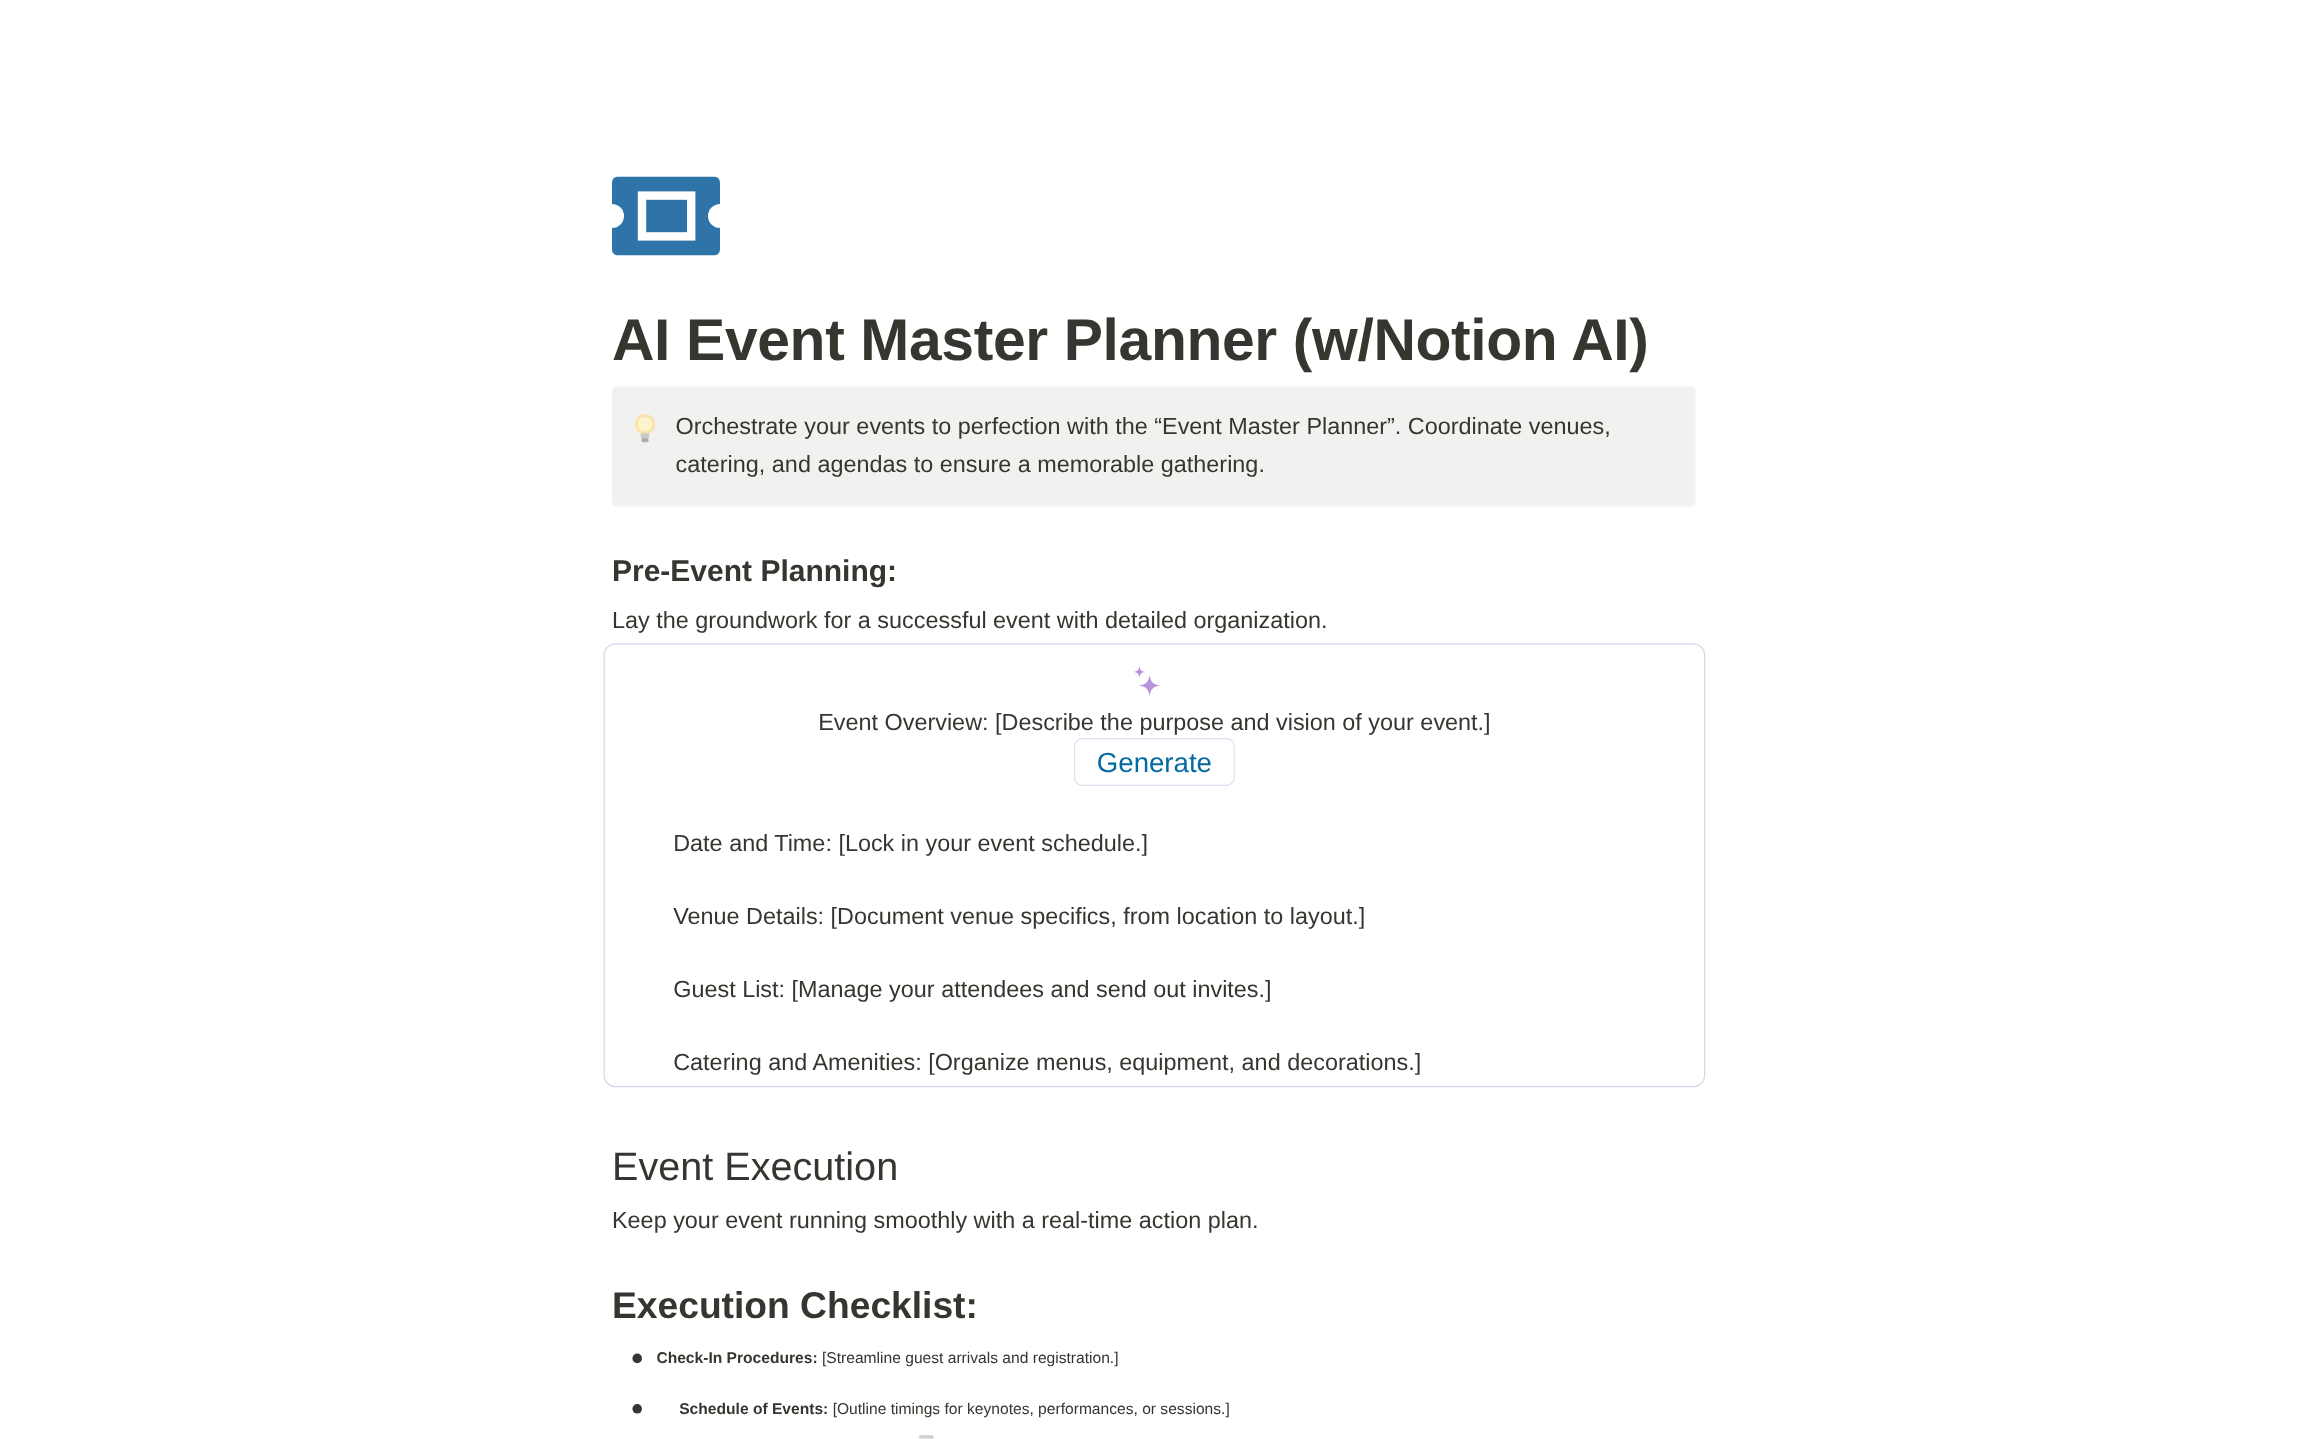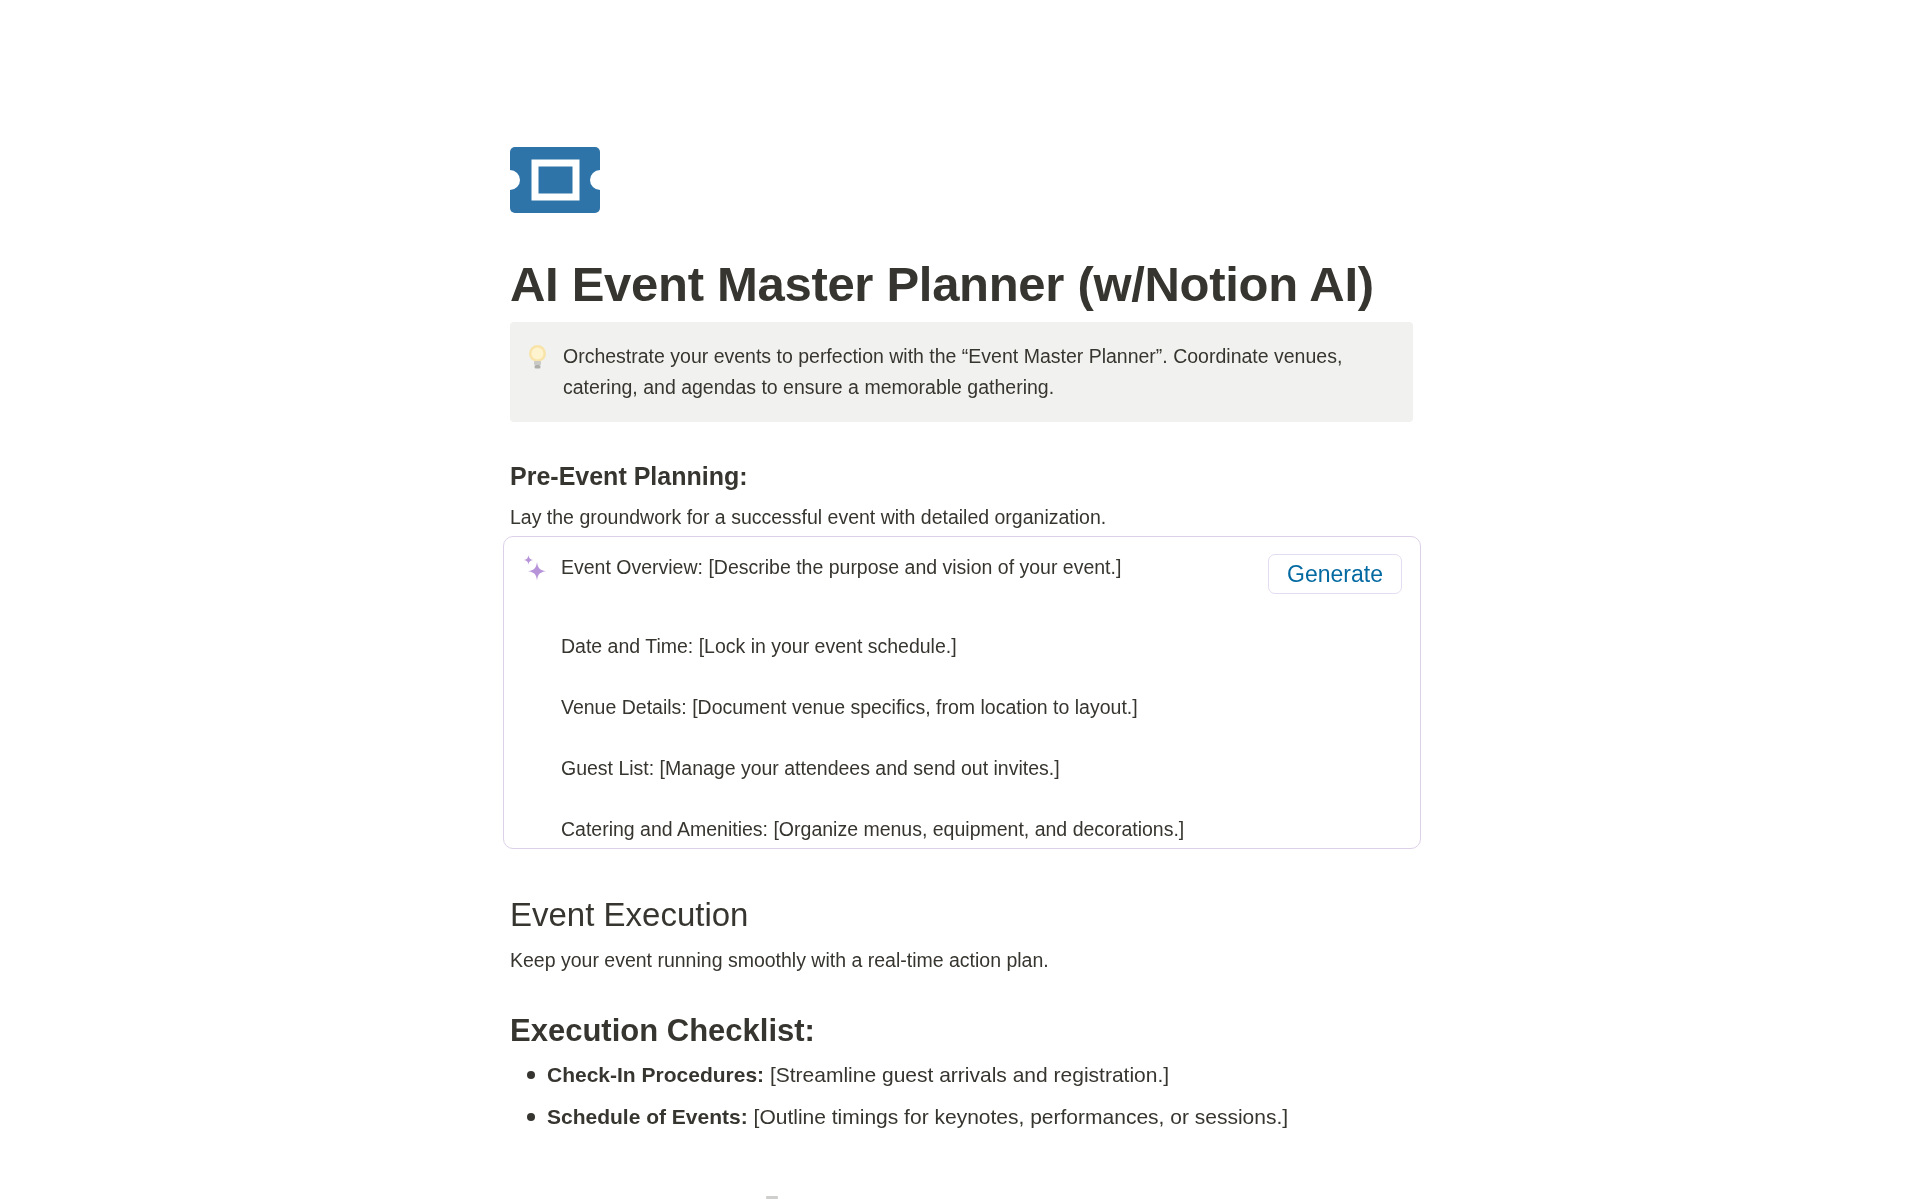--- a/index.html
+++ b/index.html
@@ -55,22 +55,23 @@
     margin-top:6px;
     margin-left:-7px;
     width:918px;
     border:1px solid #ddd1ea;
     border-radius:10px;
     padding:17px 18px 6px 18px;
     background:#ffffff;
   }
   .ai-row-first {
     display:flex;
-    align-items:flex-start;
+    align-items:center;
     min-height:44px;
+    flex-direction:column;
   }
   .sparkle { flex:0 0 26px; margin-right:13px; }
   .ai-item-text {
     font-size:19.5px;
     line-height:26px;
     color:#37352f;
     flex:1;
   }
   .generate-btn {
     flex:0 0 auto;
@@ -98,29 +99,29 @@
   }
   .para2 { margin-top:11px; font-size:19.5px; line-height:26px; }
   .h2 {
     margin-top:38px;
     font-size:31px;
     line-height:40px;
     font-weight:700;
   }
   .checklist { margin-top:11px; list-style:none; }
   .check-item { display:flex; align-items:flex-start; }
-  .check-item + .check-item { margin-top:16px; }
+  .check-item + .check-item { margin-top:16px;gap:19px; }
   .bullet-dot {
     flex:0 0 auto;
     width:8px; height:8px;
     border-radius:50%;
     background:#37352f;
     margin:9px 12px 0 17px;
   }
-  .check-text { font-size:21px; line-height:26px; }
+  .check-text { font-size:13px; line-height:26px; }
   .check-text b { font-weight:700; }
   .clipped-next-line {
     position:absolute;
     left:766px; top:1196px;
     width:12px; height:3px;
     background:#cfcfcd;
     border-radius:1px;
   }
 </style>
 </head>

